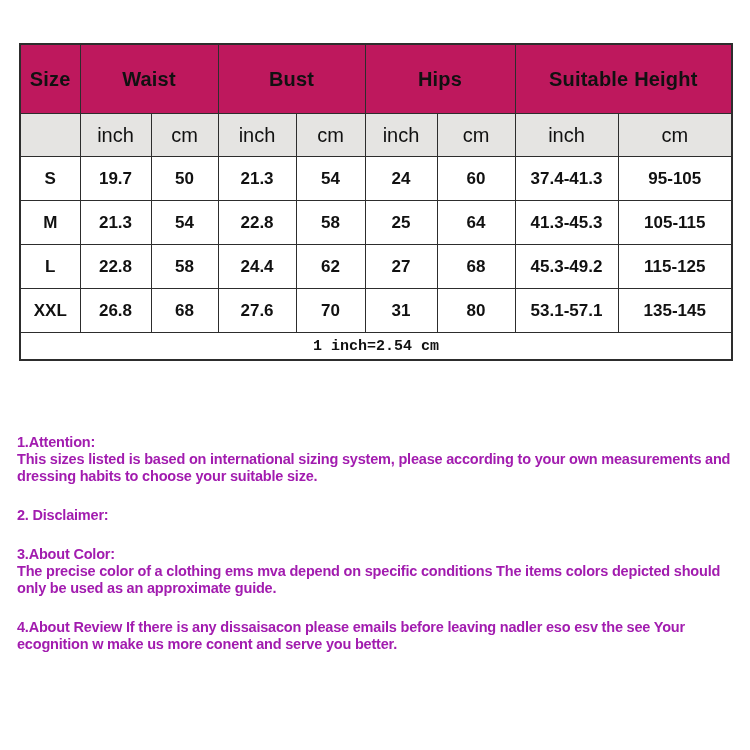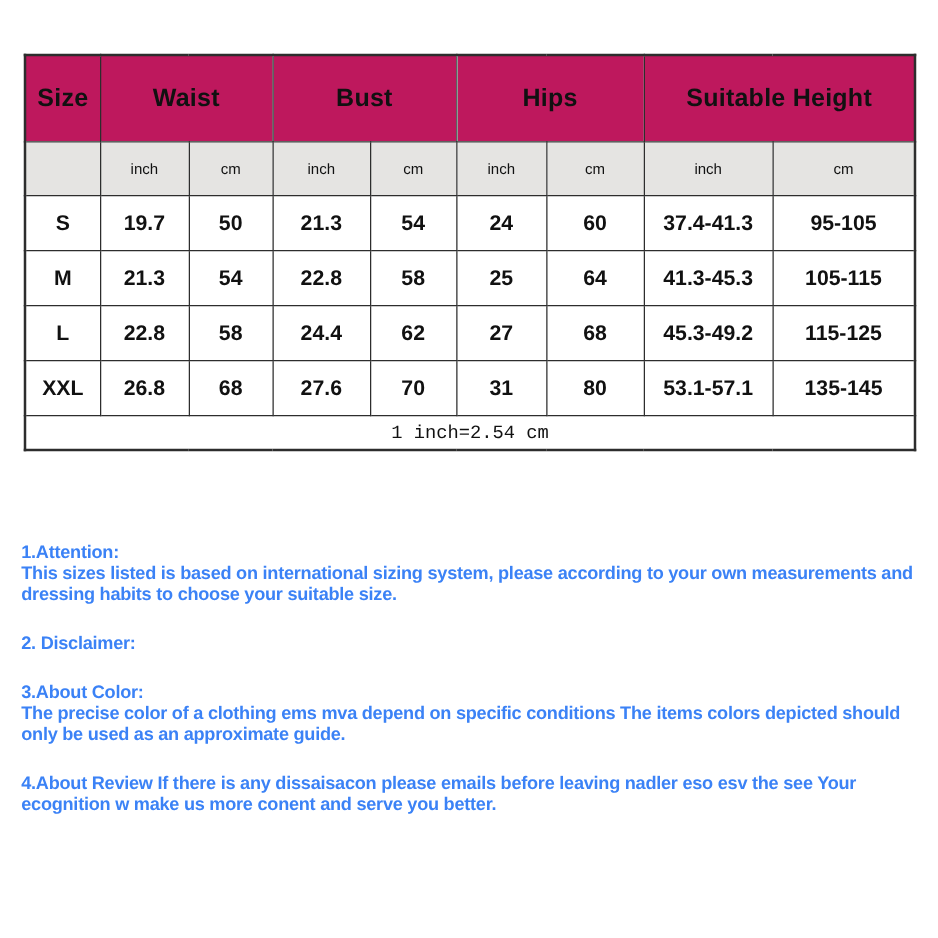--- a/index.html
+++ b/index.html
@@ -41,50 +41,50 @@
     height: 68px;
     background: #be185d;
     font-size: 20px;
     font-weight: bold;
     letter-spacing: 0.2px;
   }
   tr.units-row th,
   tr.units-row td {
     height: 42px;
     background: #e5e4e2;
-    font-size: 12px;
+    font-size: 20px;
     font-weight: normal;
   }
   tr.data-row th,
   tr.data-row td {
     height: 43px;
     background: #ffffff;
     font-size: 17px;
     font-weight: bold;
   }
   tr.footnote-row td {
     height: 26px;
     background: #ffffff;
     font-family: "Liberation Mono", "DejaVu Sans Mono", monospace;
     font-size: 15px;
-    font-weight: normal;
+    font-weight: bold;
     letter-spacing: 0;
   }
 
   
   .notes {
     position: absolute;
     left: 17px;
     top: 434px;
     width: 720px;
     font-size: 14.5px;
     font-weight: bold;
     line-height: 17px;
     letter-spacing: -0.2px;
-    color: #3b82f6;
+    color: #a21caf;
   }
   .note { margin: 0 0 22px 0; }
   .note-heading:empty { display: none; }
 </style>
 </head>
 <body>
 
 <div class="chart-wrap">
   <table class="size-chart">
     <colgroup>

